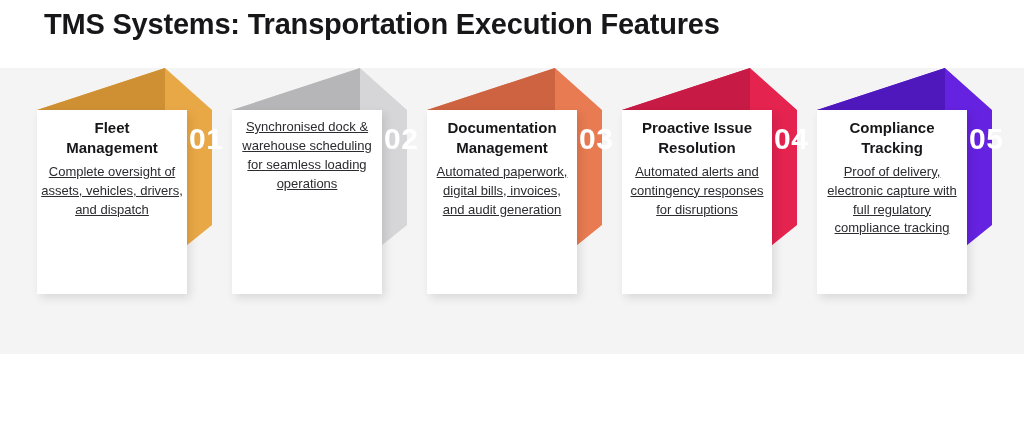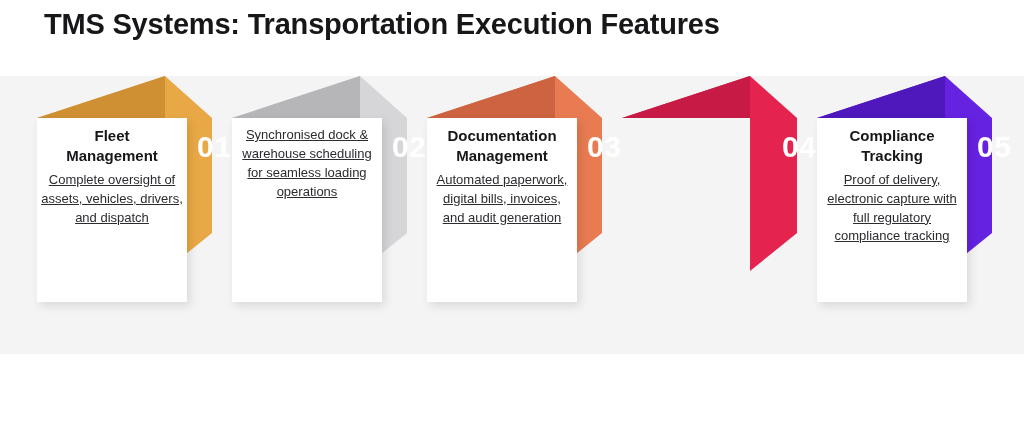--- a/index.html
+++ b/index.html
@@ -30,21 +30,21 @@
     font-size: 29px;
     font-weight: 700;
     color: #17171a;
     letter-spacing: -0.2px;
     white-space: nowrap;
   }
 
   
   .stage {
     position: absolute;
-    left: 0; top: 76px;
+    left: 0; top: 68px;
     width: 1024px;
     height: 286px;
     background: #f4f4f5;
   }
 
   
   .footer {
     position: absolute;
     left: 0; top: 354px;
     width: 1024px;
@@ -110,21 +110,20 @@
   
   .card-number {
     position: absolute;
     top: 56px;
     left: 152px;
     font-size: 30px;
     font-weight: 700;
     color: #ffffff;
     letter-spacing: 0.5px;
     line-height: 1;
-    margin-left: 8px;
   }
 </style>
 </head>
 <body>
 
 <div class="title-band">
   <div class="page-title">TMS Systems: Transportation Execution Features</div>
 </div>
 
 <div class="stage">
@@ -172,20 +171,25 @@
     <div class="card-number">03</div>
   </div>
 
   <div class="card card-4">
     <div class="ribbon">
       <svg width="185" height="200" viewBox="0 0 185 200" xmlns="http://www.w3.org/2000/svg">
         <polygon points="0,42 128,0 175,42 175,157 128,195 128,42" fill="#e4234f"></polygon>
         <polygon points="0,42 128,0 128,42" fill="#c71b45"></polygon>
       </svg>
     </div>
+    <div class="panel">
+      <div class="card-title">Proactive Issue
+Resolution</div>
+      <div class="card-desc">Automated alerts and contingency responses for disruptions</div>
+    </div>
     <div class="card-number">04</div>
   </div>
 
   <div class="card card-5">
     <div class="ribbon">
       <svg width="185" height="200" viewBox="0 0 185 200" xmlns="http://www.w3.org/2000/svg">
         <polygon points="0,42 128,0 175,42 175,157 128,195 128,42" fill="#6522e0"></polygon>
         <polygon points="0,42 128,0 128,42" fill="#4f18bd"></polygon>
       </svg>
     </div>

